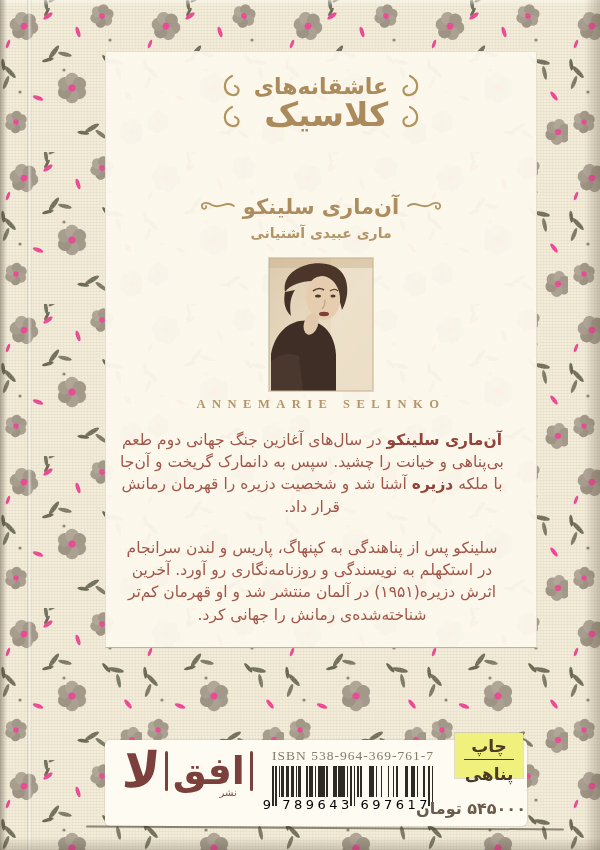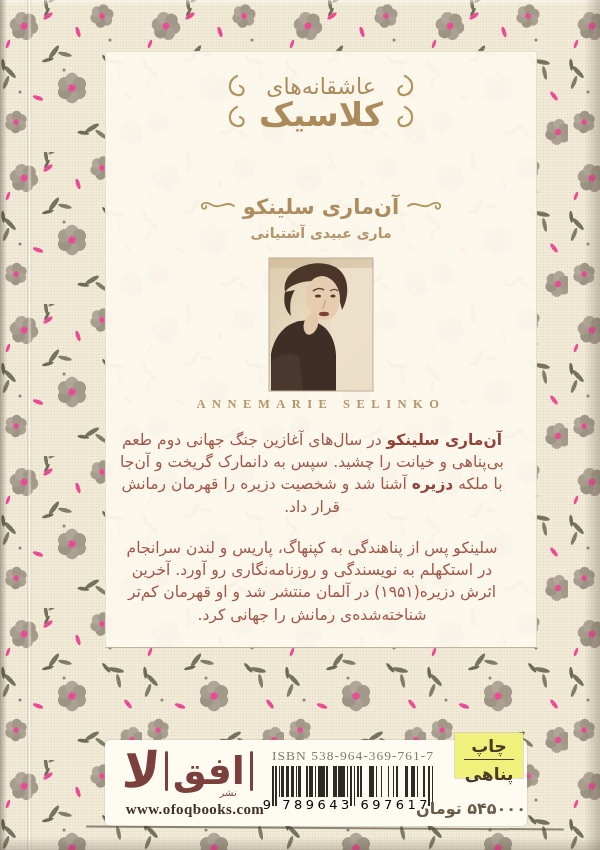--- a/index.html
+++ b/index.html
@@ -24,21 +24,21 @@
     background:linear-gradient(0deg, rgba(60,50,38,.22), rgba(60,50,38,0));}
 
   
   .panel{position:absolute;left:105px;top:51px;width:432px;height:597px;
     background:rgba(252,248,236,.96);border:1px solid rgba(150,138,112,.22);
     border-bottom-color:rgba(110,98,78,.45);box-sizing:border-box;}
 
   .series-logo{position:absolute;left:0;top:21px;width:100%;display:flex;
     align-items:center;justify-content:center;gap:8px;color:#ab8b5c;}
   .series-text{text-align:center;direction:rtl;}
-  .series-l1{font-size:22px;font-weight:normal;letter-spacing:0;line-height:26px;}
+  .series-l1{font-size:22px;font-weight:bold;letter-spacing:0;line-height:26px;}
   .series-l2{font-size:33px;font-weight:bold;line-height:34px;margin-top:-2px;text-align:right;}
   .flourish svg{display:block;}
 
   .title-latin{position:absolute;left:0;top:117px;width:100%;text-align:center;
     font-family:"Liberation Serif",serif;font-weight:bold;font-size:20px;
     letter-spacing:6px;color:#9b7950;}
   .author-row{position:absolute;left:0;top:143px;width:100%;display:flex;
     align-items:center;justify-content:center;gap:7px;color:#ad8d60;}
   .author-fa{direction:rtl;font-size:21px;font-weight:bold;color:#ad8d60;}
   .translator-fa{position:absolute;left:0;top:173px;width:100%;text-align:center;
@@ -238,21 +238,20 @@
   <div class="bar">
     <div class="ofoq-logo">
       <span class="ofoq-la">لا</span>
       <span class="ofoq-bar"></span>
       <span class="ofoq-name-wrap">
         <span class="ofoq-name">افق</span>
         <span class="ofoq-small">نشر</span>
       </span>
       <span class="ofoq-bar"></span>
     </div>
-    <div class="website">www.ofoqbooks.com</div>
 
     <div class="isbn">ISBN 538-964-369-761-7</div>
     <div class="barcode">
       <div class="bars" id="bars">
           <i style="left: 0px; width: 1.7px; height: 40px;"></i>
           <i style="left: 3.4px; width: 1.7px; height: 40px;"></i>
           <i style="left: 6.8px; width: 1.7px; height: 31px;"></i>
           <i style="left: 8.5px; width: 1.7px; height: 31px;"></i>
           <i style="left: 10.2px; width: 1.7px; height: 31px;"></i>
           <i style="left: 13.6px; width: 1.7px; height: 31px;"></i>

